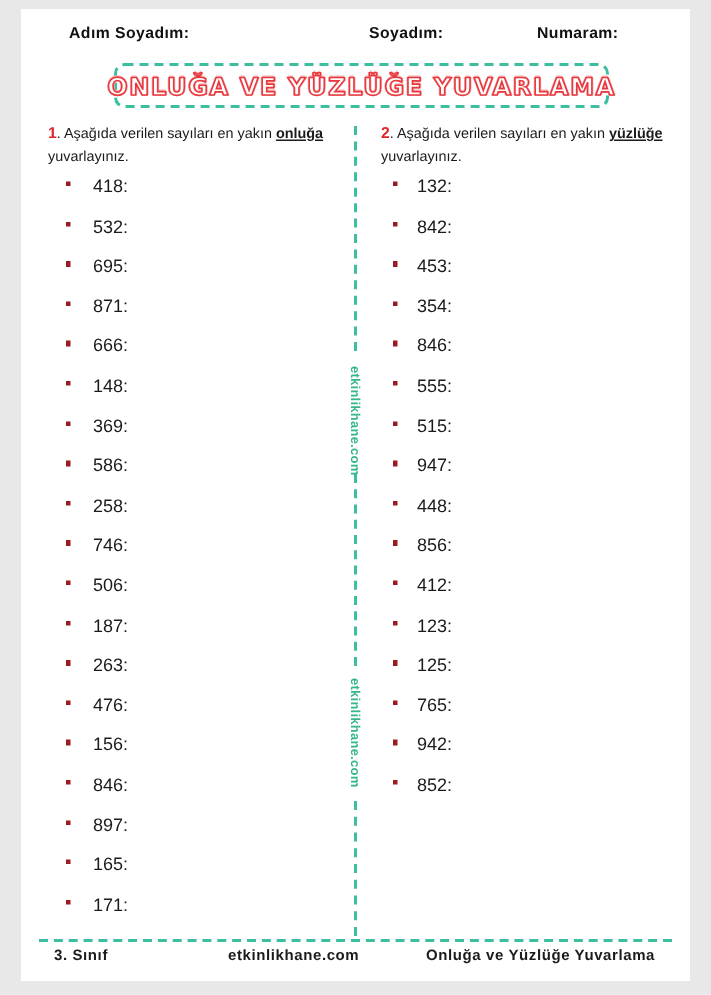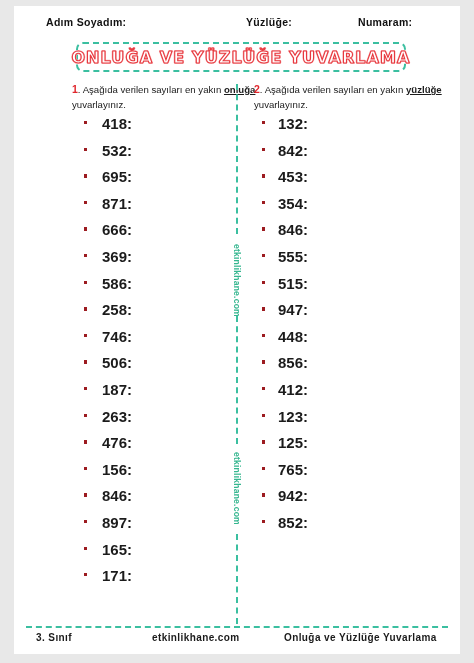--- a/index.html
+++ b/index.html
@@ -70,21 +70,21 @@
        0 1px 0 #f6b9bb, 0 -1px 0 #f6b9bb;
     white-space: nowrap;
   }
 
   
   .col {
     position: absolute;
     top: 76px;
     width: 192px;
   }
-  .col-left  { left: 18px; margin-left: 40px; }
+  .col-left  { left: 18px; }
   .col-right { left: 240px; }
 
   .prompt {
     font-size: 9.6px;
     color: #1b1b1b;
     line-height: 15px;
     margin: 0 0 6px 0;
   }
   .prompt .qnum {
     color: #e0262c;
@@ -98,25 +98,24 @@
 
   .numlist {
     list-style: none;
     margin: 0;
     padding: 0;
   }
   .numlist li {
     position: relative;
     height: 26.6px;
     padding-left: 24px;
-    font-size: 15px;
+    font-size: 12px;
     color: #1b1b1b;
     line-height: 12px;
     white-space: nowrap;
-    font-weight: bold;
   }
   .numlist.indent li { padding-left: 30px; }
   .numlist li .bullet {
     position: absolute;
     left: 8px;
     top: 3px;
     width: 3.4px;
     height: 3.4px;
     background: #9c1b20;
     display: block;
@@ -182,38 +181,39 @@
   .ft-site  { left: 138px; }
   .ft-topic { left: 270px; }
 </style>
 </head>
 <body>
 
 <div id="page">
 
   <div class="header">
     <span class="hdr-field hdr-name">Adım Soyadım:</span>
-    <span class="hdr-field hdr-class">Yüzlüğe:</span>
+    <span class="hdr-field hdr-class">Soyadım:</span>
     <span class="hdr-field hdr-no">Numaram:</span>
   </div>
 
   <div class="title-banner">
     <span class="title-text">ONLUĞA VE YÜZLÜĞE YUVARLAMA</span>
   </div>
 
   <div class="col col-left">
     <p class="prompt">
       <span class="qnum">1</span><span>. Aşağıda verilen sayıları en yakın </span><span class="kw">onluğa</span><span> yuvarlayınız.</span>
     </p>
     <ul class="numlist indent">
       <li><span class="bullet"></span><span>418:</span></li>
       <li><span class="bullet"></span><span>532:</span></li>
       <li><span class="bullet"></span><span>695:</span></li>
       <li><span class="bullet"></span><span>871:</span></li>
       <li><span class="bullet"></span><span>666:</span></li>
+      <li><span class="bullet"></span><span>148:</span></li>
       <li><span class="bullet"></span><span>369:</span></li>
       <li><span class="bullet"></span><span>586:</span></li>
       <li><span class="bullet"></span><span>258:</span></li>
       <li><span class="bullet"></span><span>746:</span></li>
       <li><span class="bullet"></span><span>506:</span></li>
       <li><span class="bullet"></span><span>187:</span></li>
       <li><span class="bullet"></span><span>263:</span></li>
       <li><span class="bullet"></span><span>476:</span></li>
       <li><span class="bullet"></span><span>156:</span></li>
       <li><span class="bullet"></span><span>846:</span></li>

